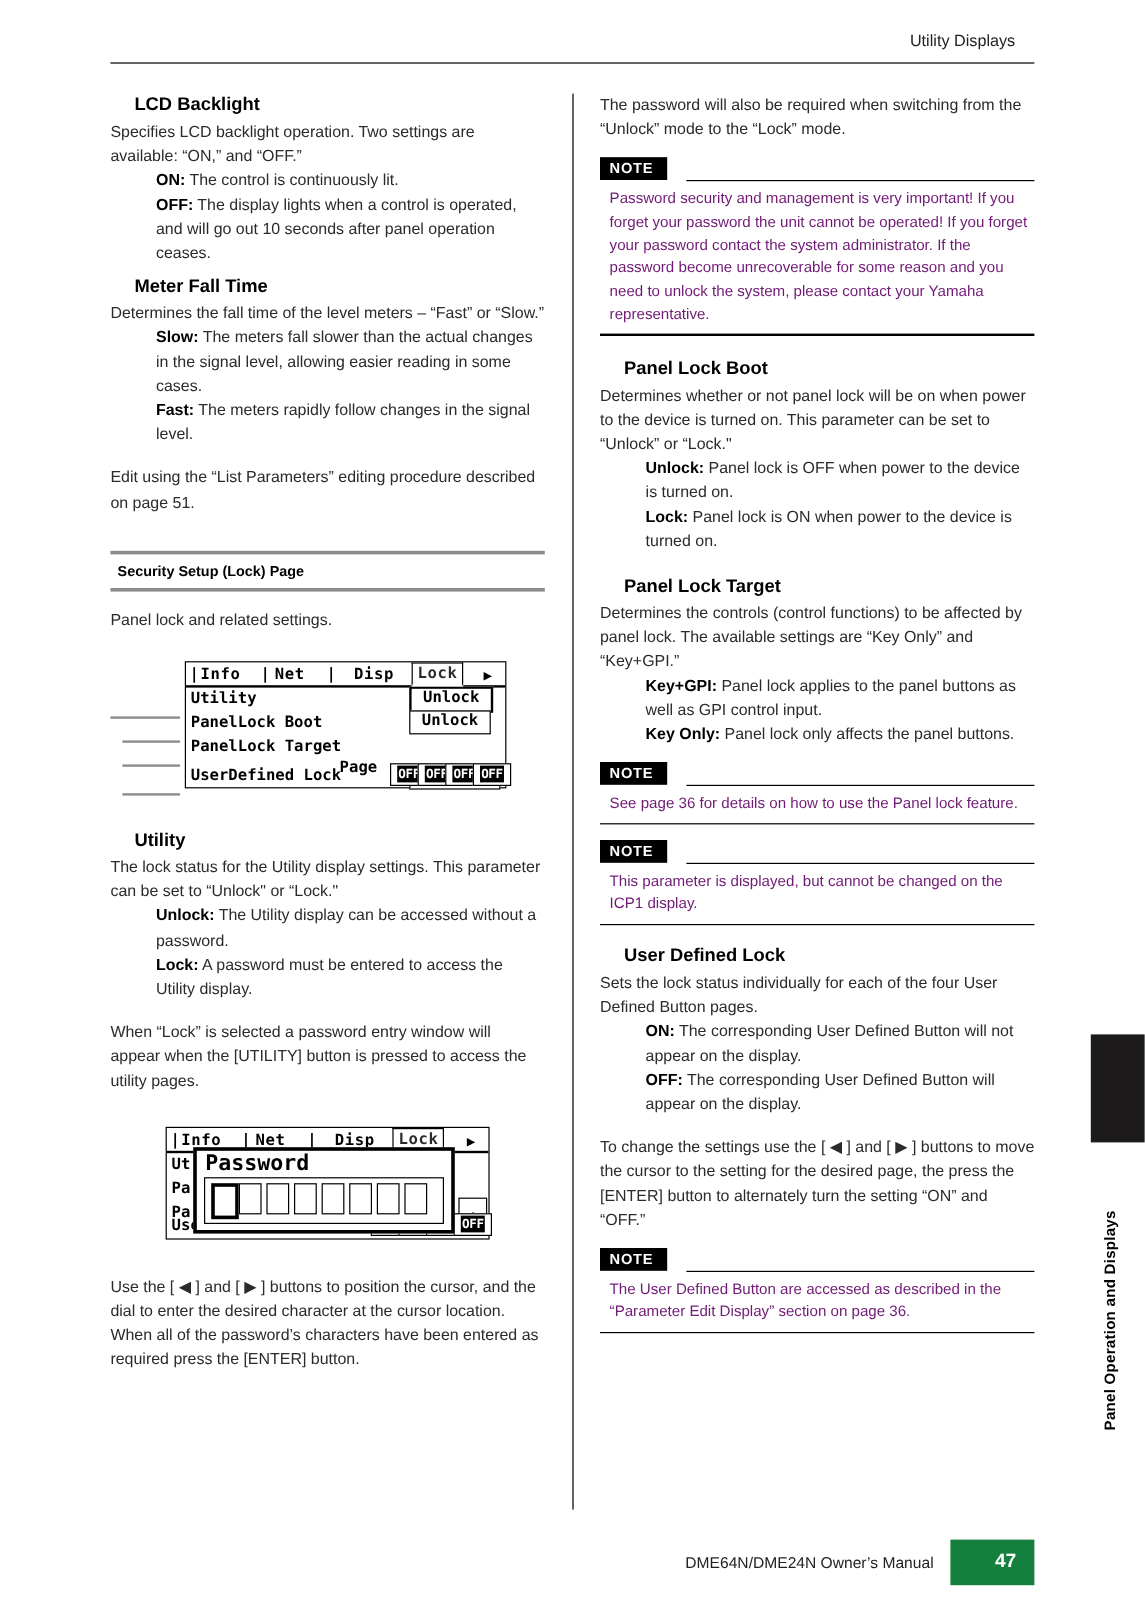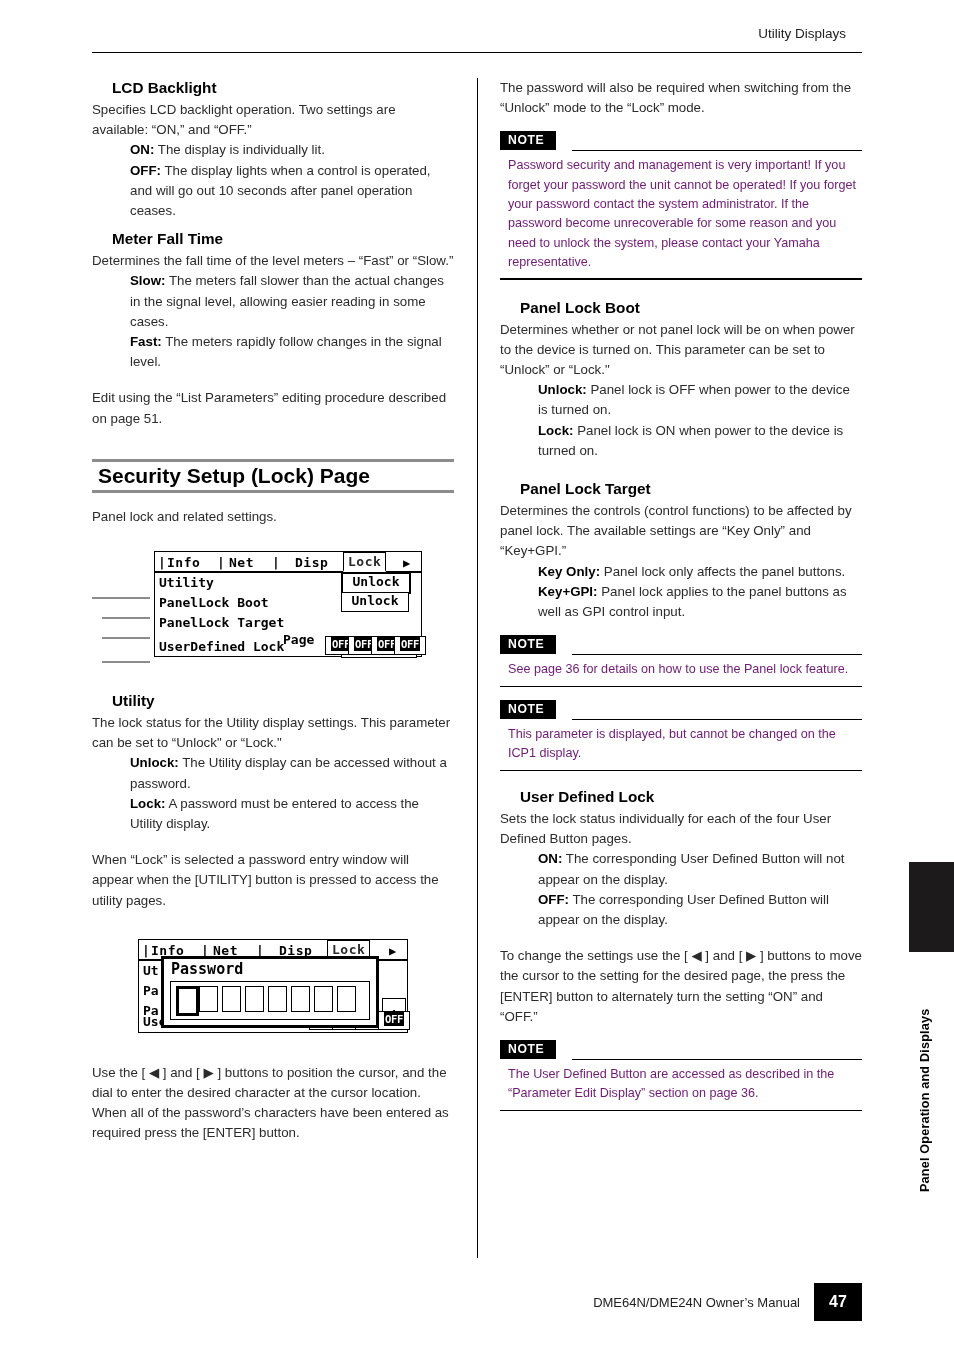--- a/index.html
+++ b/index.html
@@ -85,21 +85,21 @@
   .band-heading {
     margin-top: 30px;
     margin-bottom: 14px;
   }
   .band-rule {
     height: 3px;
     background: #8c8c8c;
     width: 100%;
   }
   .band-title {
-    font-size: 21px;
+    font-size: 12px;
     font-weight: bold;
     color: #000;
     padding: 4px 0 4px 6px;
     line-height: 20px;
   }
 
   
   .note-box { margin: 13px 0 13px 0; }
   .note-tag-row {
     position: relative;
@@ -267,21 +267,21 @@
     left: 22px;
     top: 16px;
     width: 212px;
     height: 66px;
     background: #fff;
     border: 3px solid #000;
     z-index: 5;
   }
   .pw-title {
     font-family: "DejaVu Sans Mono", monospace;
-    font-size: 15px;
+    font-size: 18px;
     font-weight: bold;
     color: #000;
     margin: 2px 0 0 7px;
     line-height: 17px;
   }
   .pw-field {
     position: absolute;
     left: 6px;
     top: 22px;
     right: 6px;
@@ -334,44 +334,45 @@
     color: #222;
   }
   .footer-label {
     display: inline-block;
     vertical-align: middle;
     margin-right: 14px;
   }
   .page-number-box {
     display: inline-block;
     vertical-align: middle;
-    background: #000000;
+    background: #15803d;
     color: #fff;
     font-size: 16px;
     font-weight: bold;
     width: 48px;
     height: 38px;
     line-height: 38px;
     text-align: center;
+    padding-left: 22px;
   }
 </style>
 </head>
 <body>
 
 <div class="page-header">Utility Displays</div>
 <div class="header-rule"></div>
 
 <div class="col-divider"></div>
 
 <div class="col col-left">
 
   <h3 class="sub-head tight-top">LCD Backlight</h3>
   <p class="body">Specifies LCD backlight operation. Two settings are available: “ON,” and “OFF.”</p>
   <div class="defn">
-    <b>ON:</b><span> The display is individually lit.</span>
+    <b>ON:</b><span> The control is continuously lit.</span>
   </div>
   <div class="defn">
     <b>OFF:</b><span> The display lights when a control is operated, and will go out 10 seconds after panel operation ceases.</span>
   </div>
 
   <h3 class="sub-head" style="margin-top:8px;">Meter Fall Time</h3>
   <p class="body">Determines the fall time of the level meters – “Fast” or “Slow.”</p>
   <div class="defn">
     <b>Slow:</b><span> The meters fall slower than the actual changes in the signal level, allowing easier reading in some cases.</span>
   </div>
@@ -507,24 +508,24 @@
   <div class="defn">
     <b>Unlock:</b><span> Panel lock is OFF when power to the device is turned on.</span>
   </div>
   <div class="defn">
     <b>Lock:</b><span> Panel lock is ON when power to the device is turned on.</span>
   </div>
 
   <h3 class="sub-head" style="margin-top:18px;">Panel Lock Target</h3>
   <p class="body">Determines the controls (control functions) to be affected by panel lock. The available settings are “Key Only” and “Key+GPI.”</p>
   <div class="defn">
+    <b>Key+GPI:</b><span> Panel lock applies to the panel buttons as well as GPI control input.</span>
+  </div>
+  <div class="defn">
     <b>Key Only:</b><span> Panel lock only affects the panel buttons.</span>
-  </div>
-  <div class="defn">
-    <b>Key+GPI:</b><span> Panel lock applies to the panel buttons as well as GPI control input.</span>
   </div>
 
   <div class="note-box">
     <div class="note-tag-row">
       <span class="note-tag">NOTE</span>
       <span class="note-tag-line" style="width:290px;"></span>
     </div>
     <div class="note-body">See page 36 for details on how to use the Panel lock feature.</div>
     <div class="note-bottom-rule"></div>
   </div>

